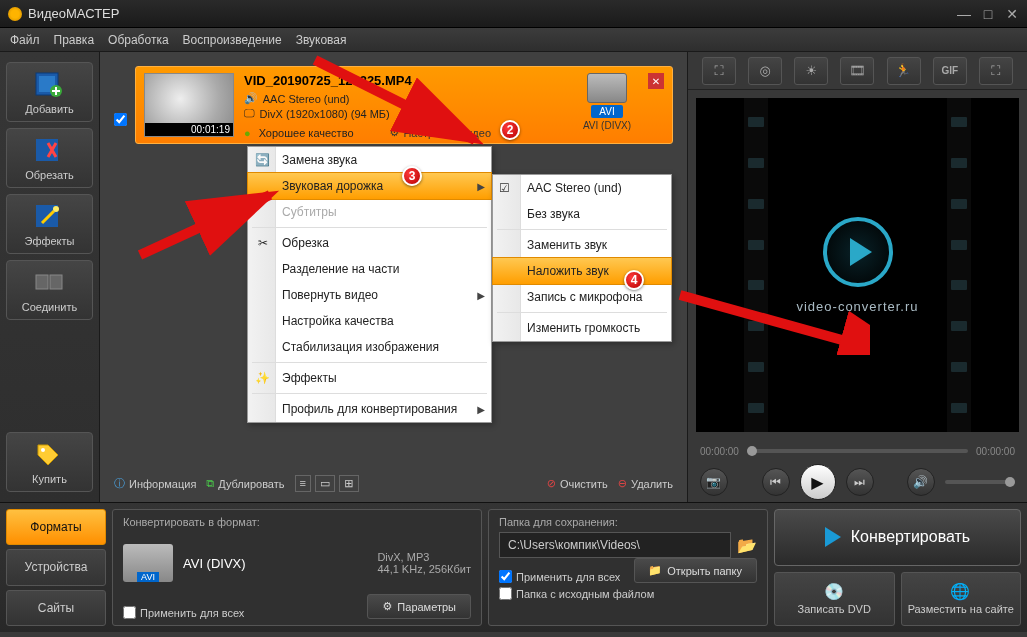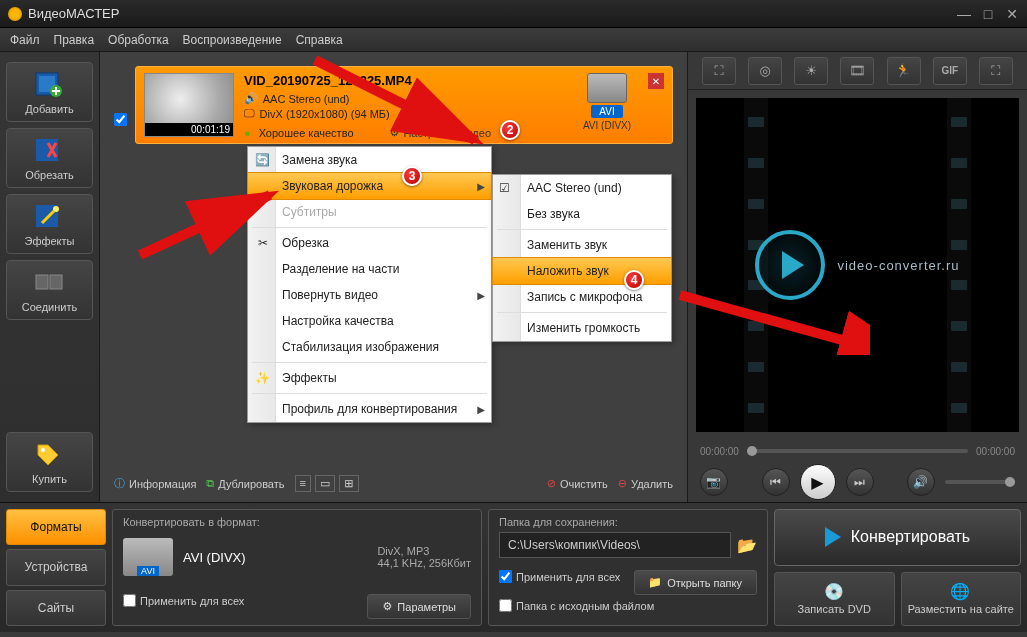--- a/index.html
+++ b/index.html
@@ -55,21 +55,21 @@
 
 .bottom-strip { position: absolute; bottom: 10px; left: 14px; right: 14px; display: flex; align-items: center; gap: 10px; font-size: 11px; color: #ccc; }
 .bs-btn { display: flex; align-items: center; gap: 4px; cursor: pointer; }
 
 .preview-panel { width: 340px; background: #383838; border-left: 1px solid #1a1a1a; display: flex; flex-direction: column; }
 .preview-tools { height: 38px; display: flex; align-items: center; justify-content: space-around; padding: 0 8px; border-bottom: 1px solid #222; }
 .pv-tool { width: 34px; height: 28px; border: 1px solid #555; border-radius: 3px; background: linear-gradient(#444, #333); display: flex; align-items: center; justify-content: center; cursor: pointer; font-size: 13px; color: #aaa; }
 .preview-video { flex: 1; margin: 8px; background: #000; position: relative; display: flex; align-items: center; justify-content: center; overflow: hidden; }
 .film-strip { position: absolute; top: 0; bottom: 0; width: 24px; background: #0a0a0a; }
 .film-strip.left { left: 48px; } .film-strip.right { right: 48px; }
-.video-center { display: flex; flex-direction: row; align-items: center; gap: 12px; z-index: 2; }
+.video-center { display: flex; flex-direction: column; align-items: center; gap: 12px; z-index: 2; }
 .play-circle { width: 70px; height: 70px; border-radius: 50%; border: 4px solid #2aa8c8; display: flex; align-items: center; justify-content: center; background: radial-gradient(circle, rgba(42,168,200,.2), transparent); }
 .play-tri { width: 0; height: 0; border-left: 22px solid #2aa8c8; border-top: 14px solid transparent; border-bottom: 14px solid transparent; margin-left: 6px; }
 .vc-link { color: #aabbc4; font-size: 13px; letter-spacing: 1px; }
 .timeline { height: 22px; display: flex; align-items: center; padding: 0 12px; gap: 8px; font-size: 10px; color: #888; }
 .tl-track { flex: 1; height: 4px; background: #555; border-radius: 2px; position: relative; }
 .tl-handle { position: absolute; left: 0; top: -3px; width: 10px; height: 10px; background: #999; border-radius: 50%; }
 .playback-controls { height: 40px; display: flex; align-items: center; padding: 0 12px; gap: 10px; }
 .pb-btn { width: 28px; height: 28px; border-radius: 50%; background: linear-gradient(#555, #333); border: 1px solid #222; display: flex; align-items: center; justify-content: center; color: #ccc; cursor: pointer; font-size: 12px; }
 .pb-btn.play { width: 36px; height: 36px; background: linear-gradient(#fff, #ccc); color: #111; font-size: 16px; }
 .vol-track { width: 70px; height: 4px; background: #555; border-radius: 2px; position: relative; }
@@ -79,21 +79,21 @@
 .footer-tabs { width: 100px; display: flex; flex-direction: column; gap: 4px; }
 .ftab { flex: 1; border: 1px solid #555; border-radius: 3px; display: flex; align-items: center; justify-content: center; cursor: pointer; background: linear-gradient(#444, #333); font-size: 12px; }
 .ftab.active { background: linear-gradient(#ffc040, #ff9000); color: #111; border-color: #e08a00; }
 .footer-box { border: 1px solid #555; border-radius: 3px; background: #303030; padding: 6px 10px; display: flex; flex-direction: column; }
 .fbox-title { font-size: 11px; color: #aaa; margin-bottom: 4px; }
 .format-row { display: flex; align-items: center; gap: 10px; flex: 1; }
 .fmt-icon { width: 50px; height: 38px; background: linear-gradient(#bbb,#888); border-radius: 3px; position: relative; display: flex; align-items: flex-end; justify-content: center; }
 .fmt-icon-lbl { background: #0066cc; color: #fff; font-size: 9px; padding: 0 4px; }
 .fmt-text { font-size: 13px; color: #fff; }
 .fmt-sub { font-size: 11px; color: #aaa; }
-.fbox-bottom { display: flex; align-items: flex-start; gap: 10px; margin-top: 12px; }
+.fbox-bottom { display: flex; align-items: flex-end; gap: 10px; margin-top: 0; }
 .chk { display: flex; align-items: center; gap: 4px; font-size: 11px; }
 .btn { padding: 5px 14px; border: 1px solid #555; border-radius: 3px; background: linear-gradient(#4a4a4a, #333); cursor: pointer; color: #ddd; font-size: 11px; display: inline-flex; align-items: center; gap: 5px; }
 .path-field { flex: 1; padding: 5px 8px; background: #222; border: 1px solid #555; color: #ccc; font-size: 12px; }
 .convert-btn { flex: 1; background: linear-gradient(#4a4a4a, #2a2a2a); border: 1px solid #666; border-radius: 4px; display: flex; align-items: center; justify-content: center; gap: 10px; font-size: 16px; color: #fff; cursor: pointer; }
 .convert-arrow { width: 0; height: 0; border-left: 16px solid #1a9ad6; border-top: 10px solid transparent; border-bottom: 10px solid transparent; }
 .action-row { display: flex; gap: 6px; flex: 1; }
 .act-btn { flex: 1; border: 1px solid #555; border-radius: 3px; background: linear-gradient(#444,#333); display: flex; flex-direction: column; align-items: center; justify-content: center; cursor: pointer; font-size: 11px; gap: 2px; }
 
 .arrow-svg { position: absolute; z-index: 90; pointer-events: none; }
 
@@ -113,21 +113,21 @@
     <div class="window-btn">□</div>
     <div class="window-btn">✕</div>
   </div>
 </div>
 
 <div class="menubar">
   <span class="menubar-item">Файл</span>
   <span class="menubar-item">Правка</span>
   <span class="menubar-item">Обработка</span>
   <span class="menubar-item">Воспроизведение</span>
-  <span class="menubar-item">Справка</span>
+  <span class="menubar-item">Звуковая</span>
 </div>
 
 <div class="main-area">
 
   <div class="left-toolbar">
     <div class="tool-btn">
       <div class="ticon">
           <svg width="32" height="26">
             <rect x="2" y="2" width="22" height="22" fill="#1a5aa8" stroke="#0a3a78"></rect>
             <rect x="5" y="5" width="16" height="16" fill="#2a7ac8"></rect>

